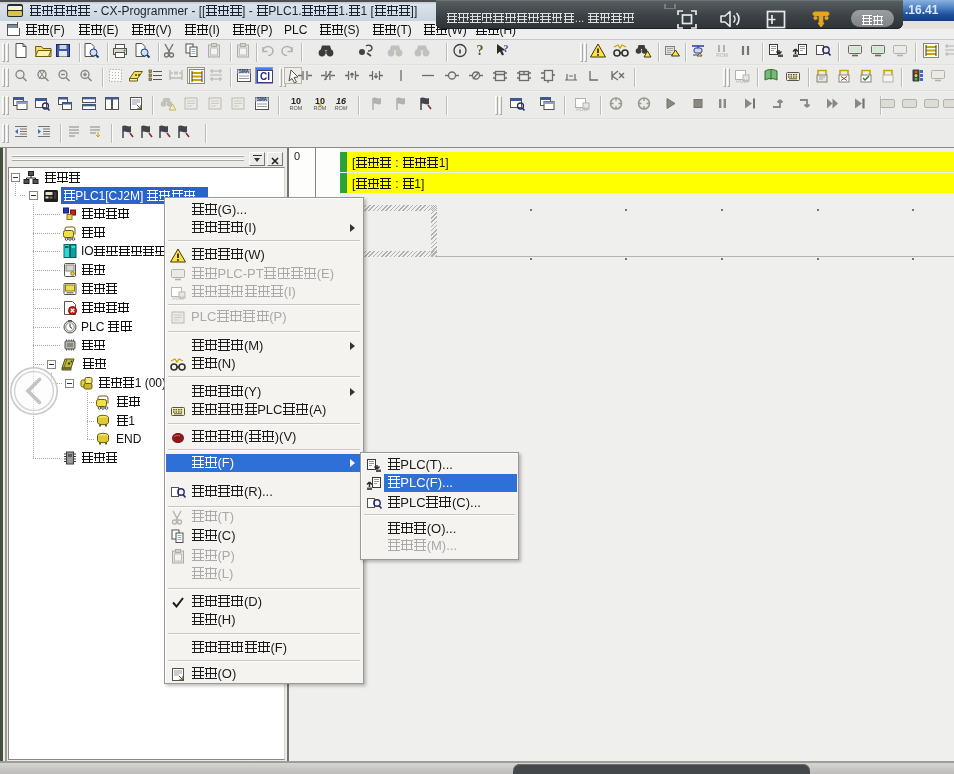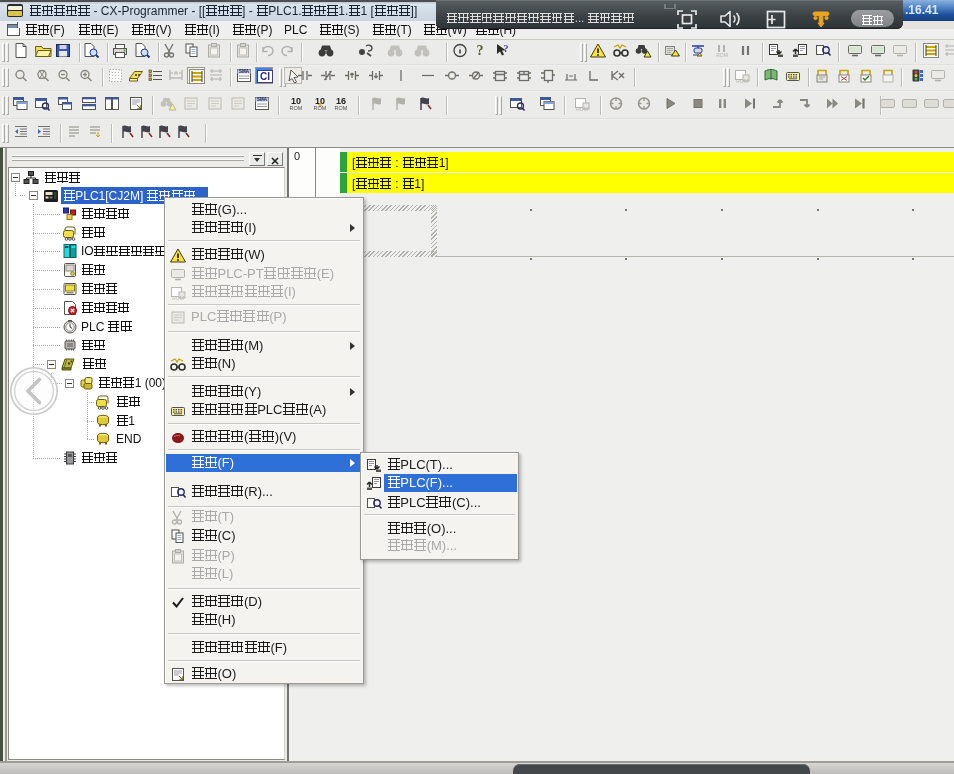--- a/index.html
+++ b/index.html
@@ -530,21 +530,21 @@
 <div class="sep" style="left:278px;top:96px;height:19px"></div>
 <div class="ic" style="left:287px;top:95px;"><svg width="18" height="17" viewBox="0 0 18 17">
       <text x="9" y="9" font-size="9" font-weight="bold" fill="#222" text-anchor="middle">10</text>
       <text x="9" y="15" font-size="5.5" fill="#55534e" text-anchor="middle">ROM</text>
     </svg></div>
 <div class="ic" style="left:311px;top:95px;"><svg width="18" height="17" viewBox="0 0 18 17">
       <text x="9" y="9" font-size="9" font-weight="bold" fill="#222" text-anchor="middle">10</text>
       <path d="M7 10l2.5-2-1 4 2.5-2" stroke="#caa20a" fill="none"></path>
       <text x="9" y="15" font-size="5.5" fill="#55534e" text-anchor="middle">ROM</text>
     </svg></div>
-<div class="ic" style="left:332px;top:95px;"><svg width="18" height="17" viewBox="0 0 18 17">
+<div class="ic" style="left:332px;top:95px;font-style:italic;"><svg width="18" height="17" viewBox="0 0 18 17">
       <text x="9" y="9" font-size="9" font-weight="bold" fill="#222" text-anchor="middle">16</text>
       <text x="9" y="15" font-size="5.5" fill="#55534e" text-anchor="middle">ROM</text>
     </svg></div>
 <div class="sep" style="left:358px;top:96px;height:19px"></div>
 <div class="ic" style="left:368px;top:95px;"><svg width="18" height="17" viewBox="0 0 18 17">
       <path d="M5 15V3" stroke="#b3b1ab" stroke-width="1.5"></path>
       <path d="M5 3c3-1.5 5 1.5 8 0v6c-3 1.5-5-1.5-8 0z" fill="#b3b1ab"></path>
     </svg></div>
 <div class="ic" style="left:392px;top:95px;"><svg width="18" height="17" viewBox="0 0 18 17">
       <path d="M5 15V3" stroke="#b3b1ab" stroke-width="1.5"></path>

